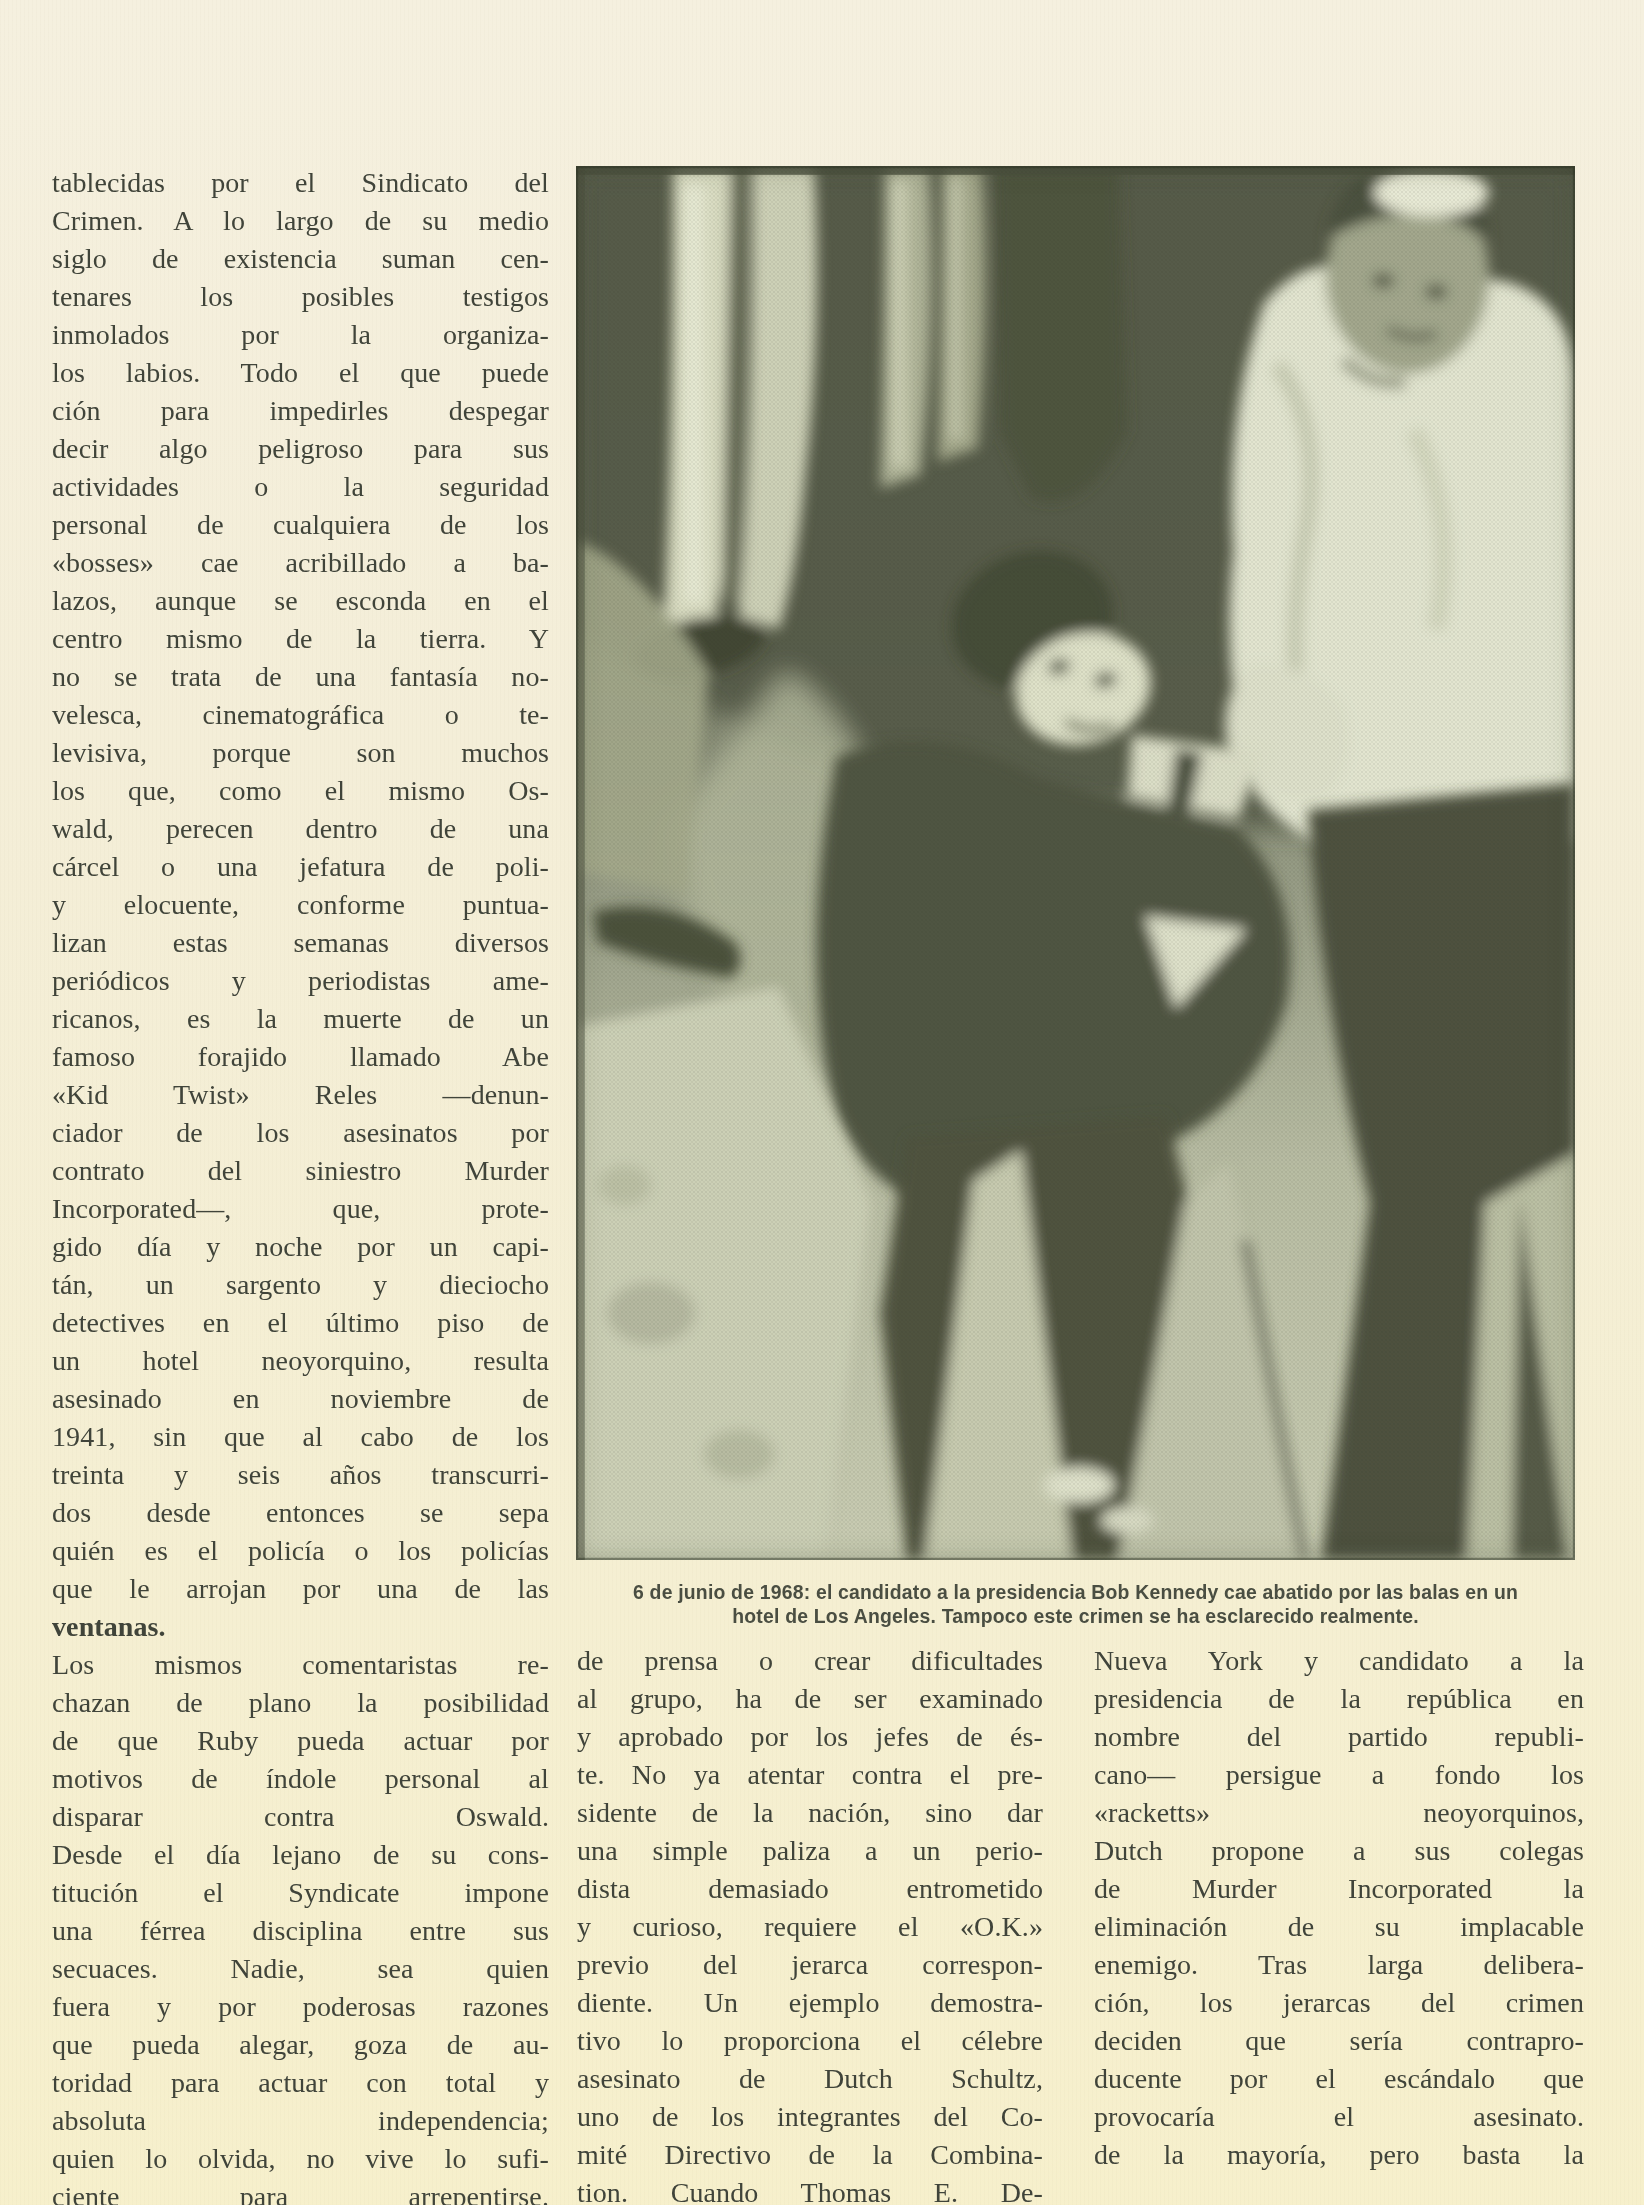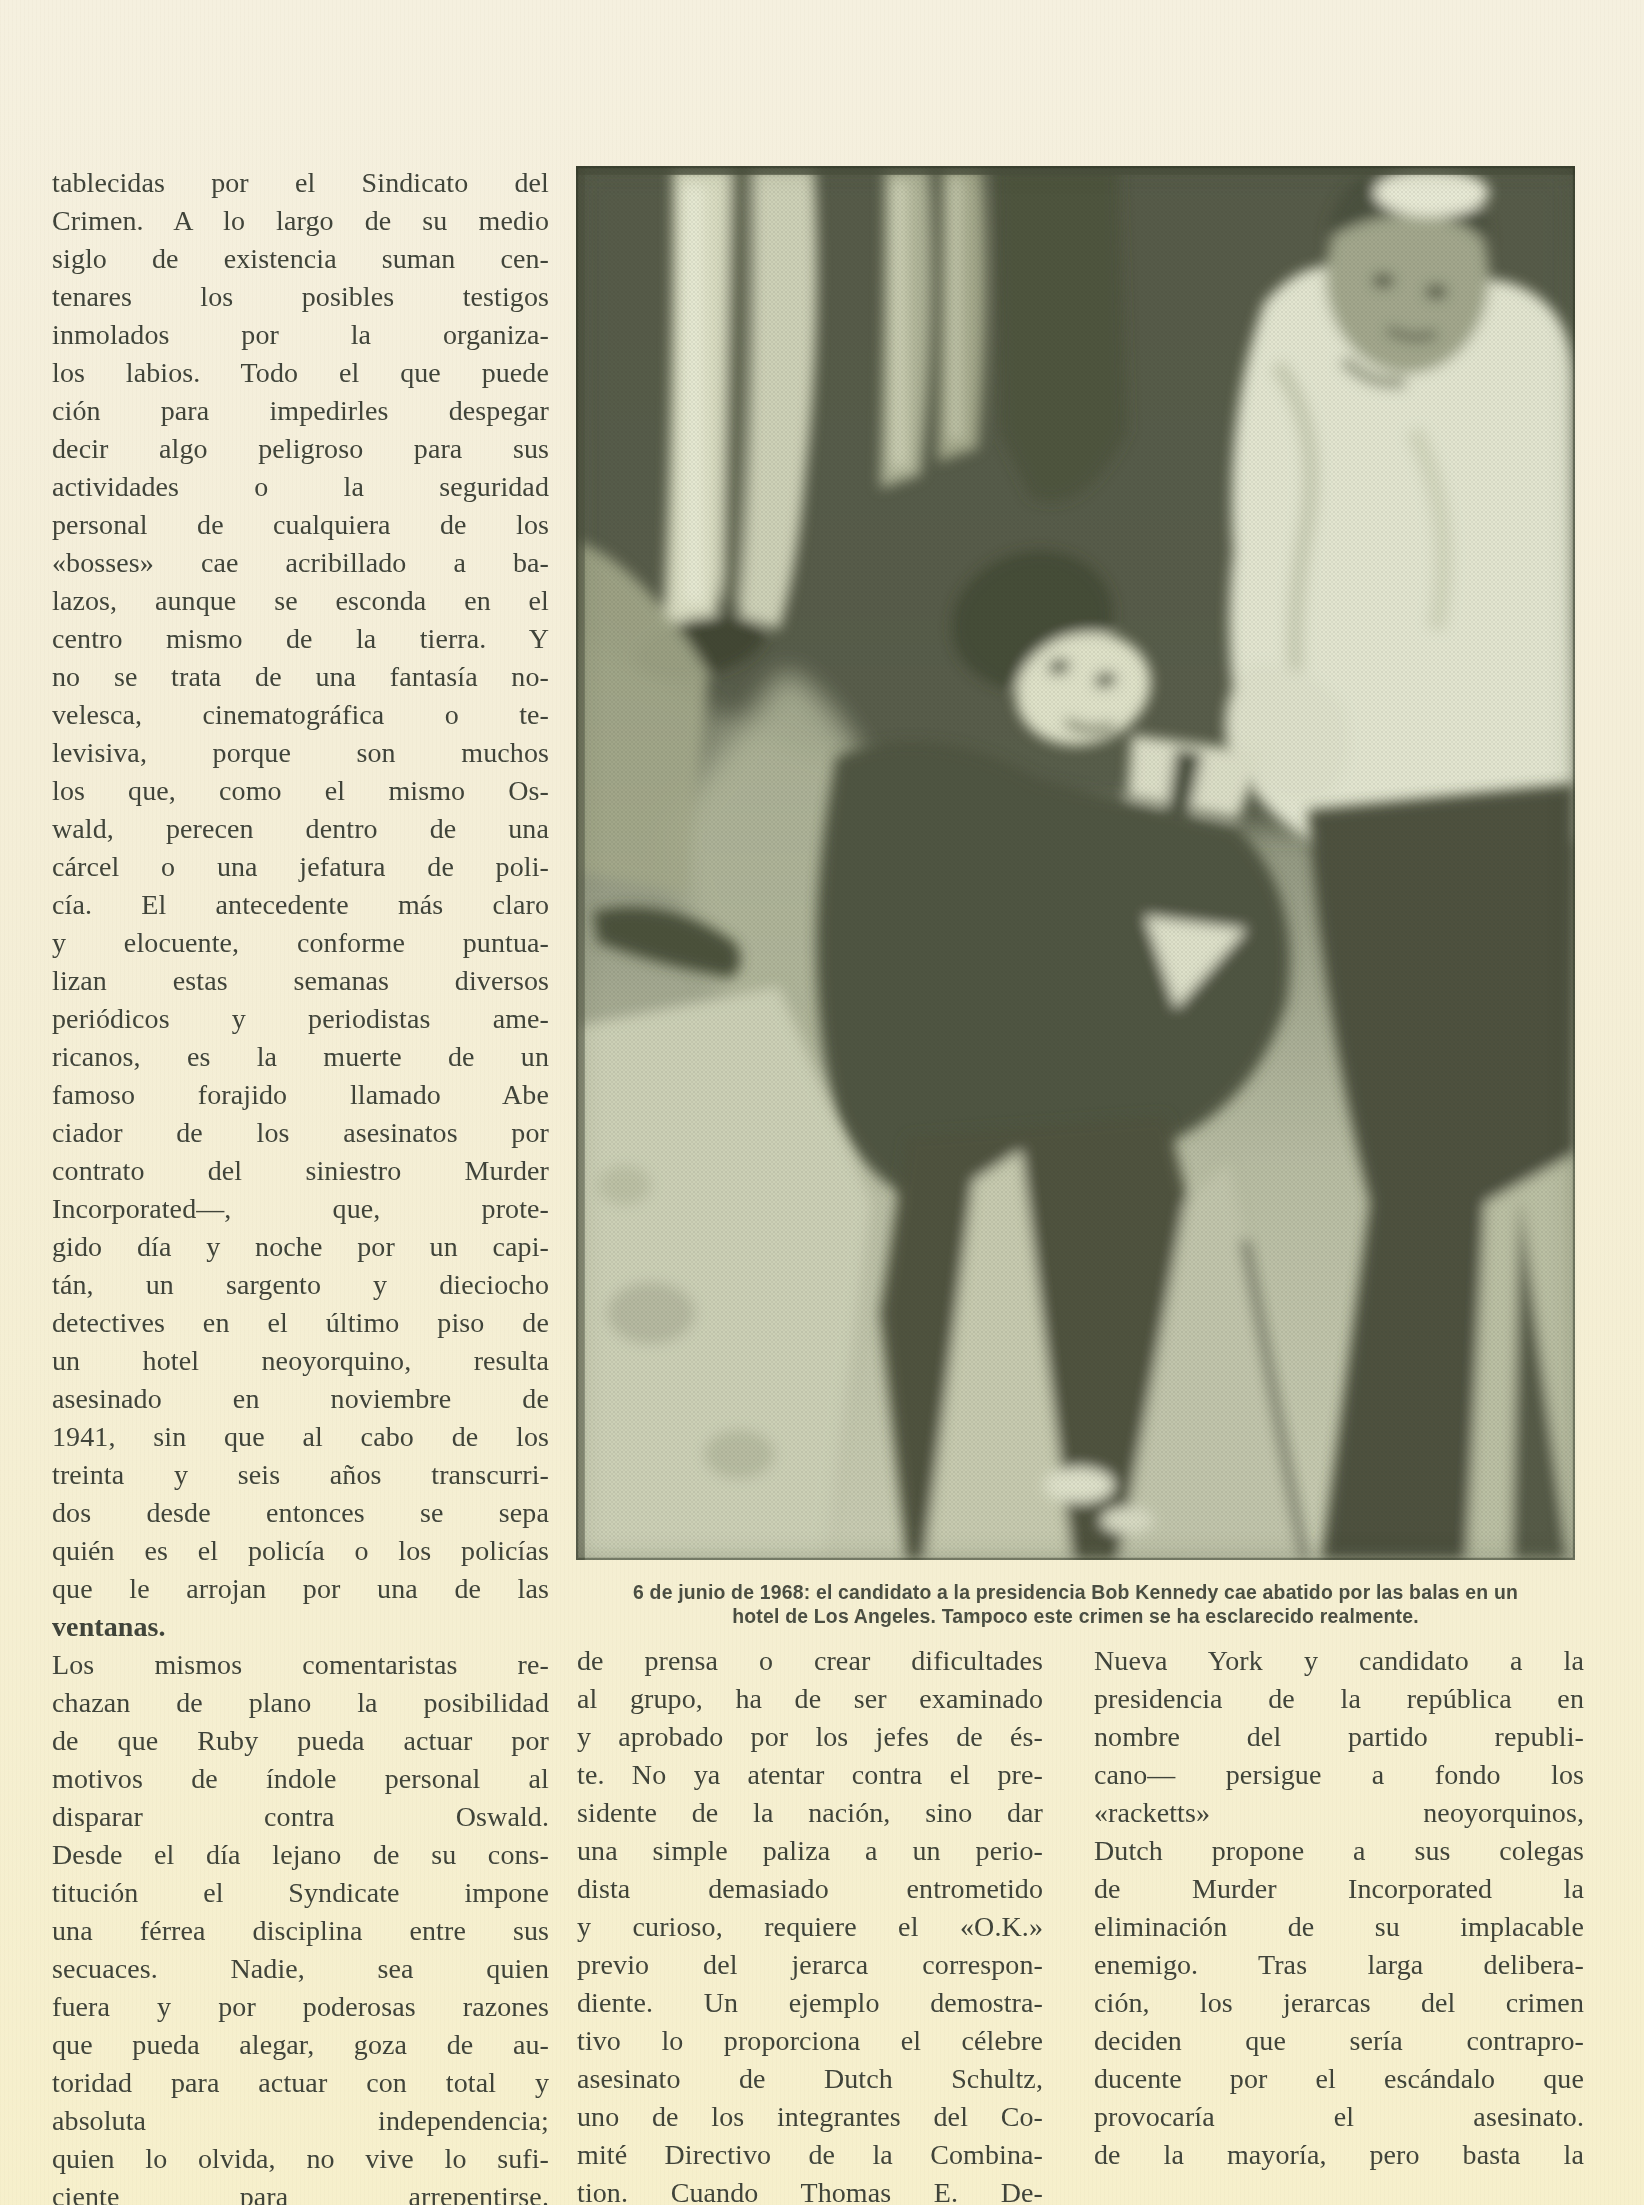--- a/index.html
+++ b/index.html
@@ -68,26 +68,26 @@
       <div class="line">personal de cualquiera de los</div>
       <div class="line">«bosses» cae acribillado a ba-</div>
       <div class="line">lazos, aunque se esconda en el</div>
       <div class="line">centro mismo de la tierra. Y</div>
       <div class="line">no se trata de una fantasía no-</div>
       <div class="line">velesca, cinematográfica o te-</div>
       <div class="line">levisiva, porque son muchos</div>
       <div class="line">los que, como el mismo Os-</div>
       <div class="line">wald, perecen dentro de una</div>
       <div class="line">cárcel o una jefatura de poli-</div>
-      <div class="line">cía. El antecedente más claro</div>
       <div class="line">y elocuente, conforme puntua-</div>
       <div class="line">lizan estas semanas diversos</div>
       <div class="line">periódicos y periodistas ame-</div>
       <div class="line">ricanos, es la muerte de un</div>
       <div class="line">famoso forajido llamado Abe</div>
+      <div class="line">«Kid Twist» Reles —denun-</div>
       <div class="line">ciador de los asesinatos por</div>
       <div class="line">contrato del siniestro Murder</div>
       <div class="line">Incorporated—, que, prote-</div>
       <div class="line">gido día y noche por un capi-</div>
       <div class="line">tán, un sargento y dieciocho</div>
       <div class="line">detectives en el último piso de</div>
       <div class="line">un hotel neoyorquino, resulta</div>
       <div class="line">asesinado en noviembre de</div>
       <div class="line">1941, sin que al cabo de los</div>
       <div class="line">treinta y seis años transcurri-</div>

